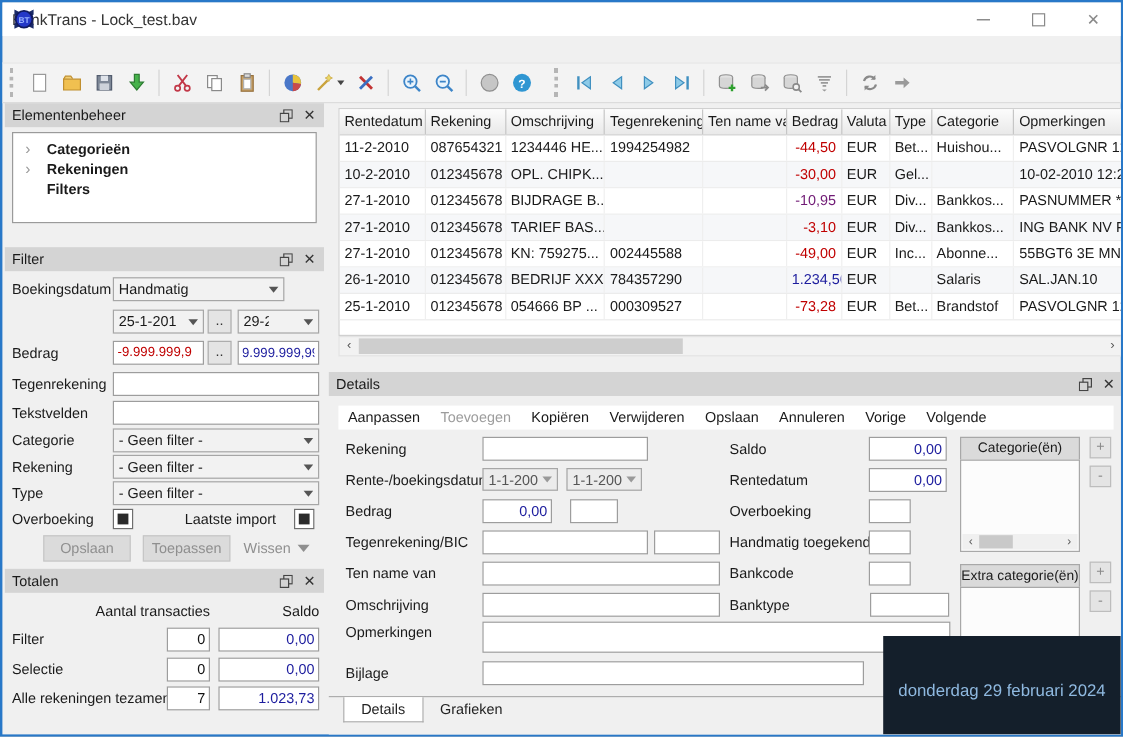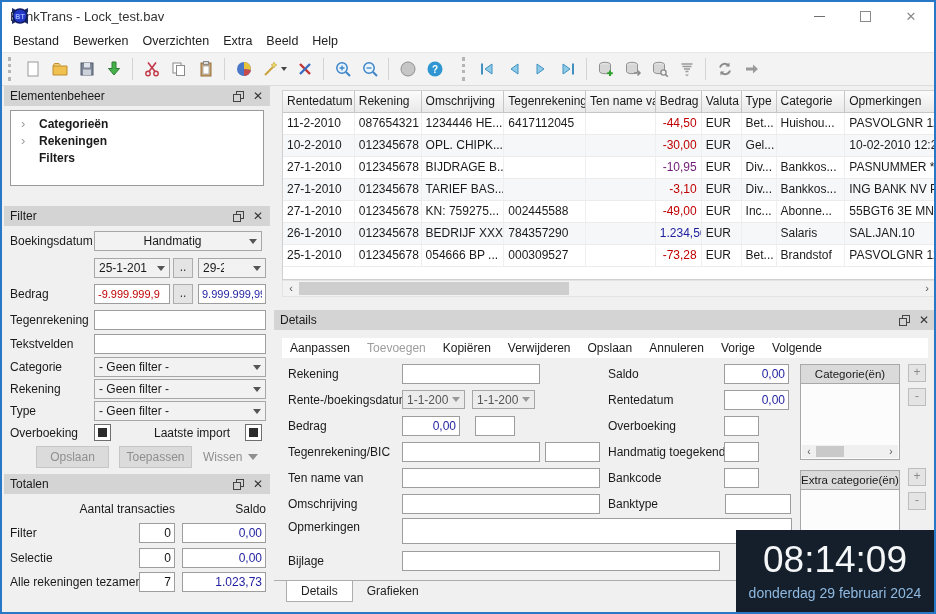--- a/index.html
+++ b/index.html
@@ -112,28 +112,20 @@
         </span>
       <span class="win-btn">
           <span class="glyph-max"></span>
         </span>
       <span class="win-btn">
           <span class="glyph-close">✕</span>
         </span>
     </div>
   </div>
 
-  <div class="menubar">
-      <span class="menu-item">Bestand</span>
-      <span class="menu-item">Bewerken</span>
-      <span class="menu-item">Overzichten</span>
-      <span class="menu-item">Extra</span>
-      <span class="menu-item">Beeld</span>
-      <span class="menu-item">Help</span>
-    </div>
 
   <div class="toolbar">
     <span class="handle"></span>
     <span class="tbtn">
         <svg width="18" height="18">
           <rect x="4" y="2" width="10" height="14" fill="#fff" stroke="#999"></rect>
         </svg>
       </span>
     <span class="tbtn">
         <svg width="18" height="18">
@@ -319,21 +311,21 @@
     <span class="ph-title">Filter</span>
     <span class="ph-icons">
       <svg width="11" height="11">
           <rect x="3.5" y="0.5" width="7" height="7" fill="none" stroke="#444"></rect>
           <rect x="0.5" y="3.5" width="7" height="7" fill="#d4d4d4" stroke="#444"></rect>
         </svg>
       <span class="close-x">✕</span>
     </span>
   </div>
   <span class="lbl" style="left:8px;top:229px;">Boekingsdatum</span>
-  <div class="combo" style="left:92px;top:229px;width:168px;text-align:center;">
+  <div class="combo" style="left:92px;top:229px;width:143px;">
     <span class="cv">Handmatig</span>
       <span class="chev"></span>
   </div>
   <div class="combo" style="left:92px;top:256px;width:76px;">
     <span class="cv">25-1-201</span>
       <span class="chev"></span>
   </div>
   <div class="dots-btn" style="left:171px;top:256px;">..</div>
   <div class="combo" style="left:196px;top:256px;width:68px;gap:26px;">
     <span class="cv">29-2-202</span>
@@ -410,21 +402,21 @@
         <div class="thcell c6">Valuta</div>
         <div class="thcell c7">Type</div>
         <div class="thcell c8">Categorie</div>
         <div class="thcell c9">Opmerkingen</div>
       </div>
     <div>
         <div class="trow">
           <div class="tcell c0">11-2-2010</div>
           <div class="tcell c1">087654321</div>
           <div class="tcell c2">1234446 HE...</div>
-          <div class="tcell c3">6417112045</div>
+          <div class="tcell c3">1994254982</div>
           <div class="tcell c4"></div>
           <div class="tcell c5" style="color: rgb(192, 0, 0);">-44,50</div>
           <div class="tcell c6">EUR</div>
           <div class="tcell c7">Bet...</div>
           <div class="tcell c8">Huishou...</div>
           <div class="tcell c9">PASVOLGNR 122</div>
         </div>
         <div class="trow alt">
           <div class="tcell c0">10-2-2010</div>
           <div class="tcell c1">012345678</div>
@@ -580,17 +572,16 @@
   <div class="pm-btn" style="left:906px;top:466px;">+</div>
   <div class="pm-btn" style="left:906px;top:490px;">-</div>
   <div class="listbox" style="left:798px;top:487px;height:82px;"></div>
 
   <div class="tabstrip">
     <span class="tab active">Details</span>
     <span class="tab">Grafieken</span>
   </div>
 
   <div class="clock">
-    <div class="clock-time">08:14:09</div>
     <div class="clock-date">donderdag 29 februari 2024</div>
   </div>
 
 </div>
 
 </body></html>

